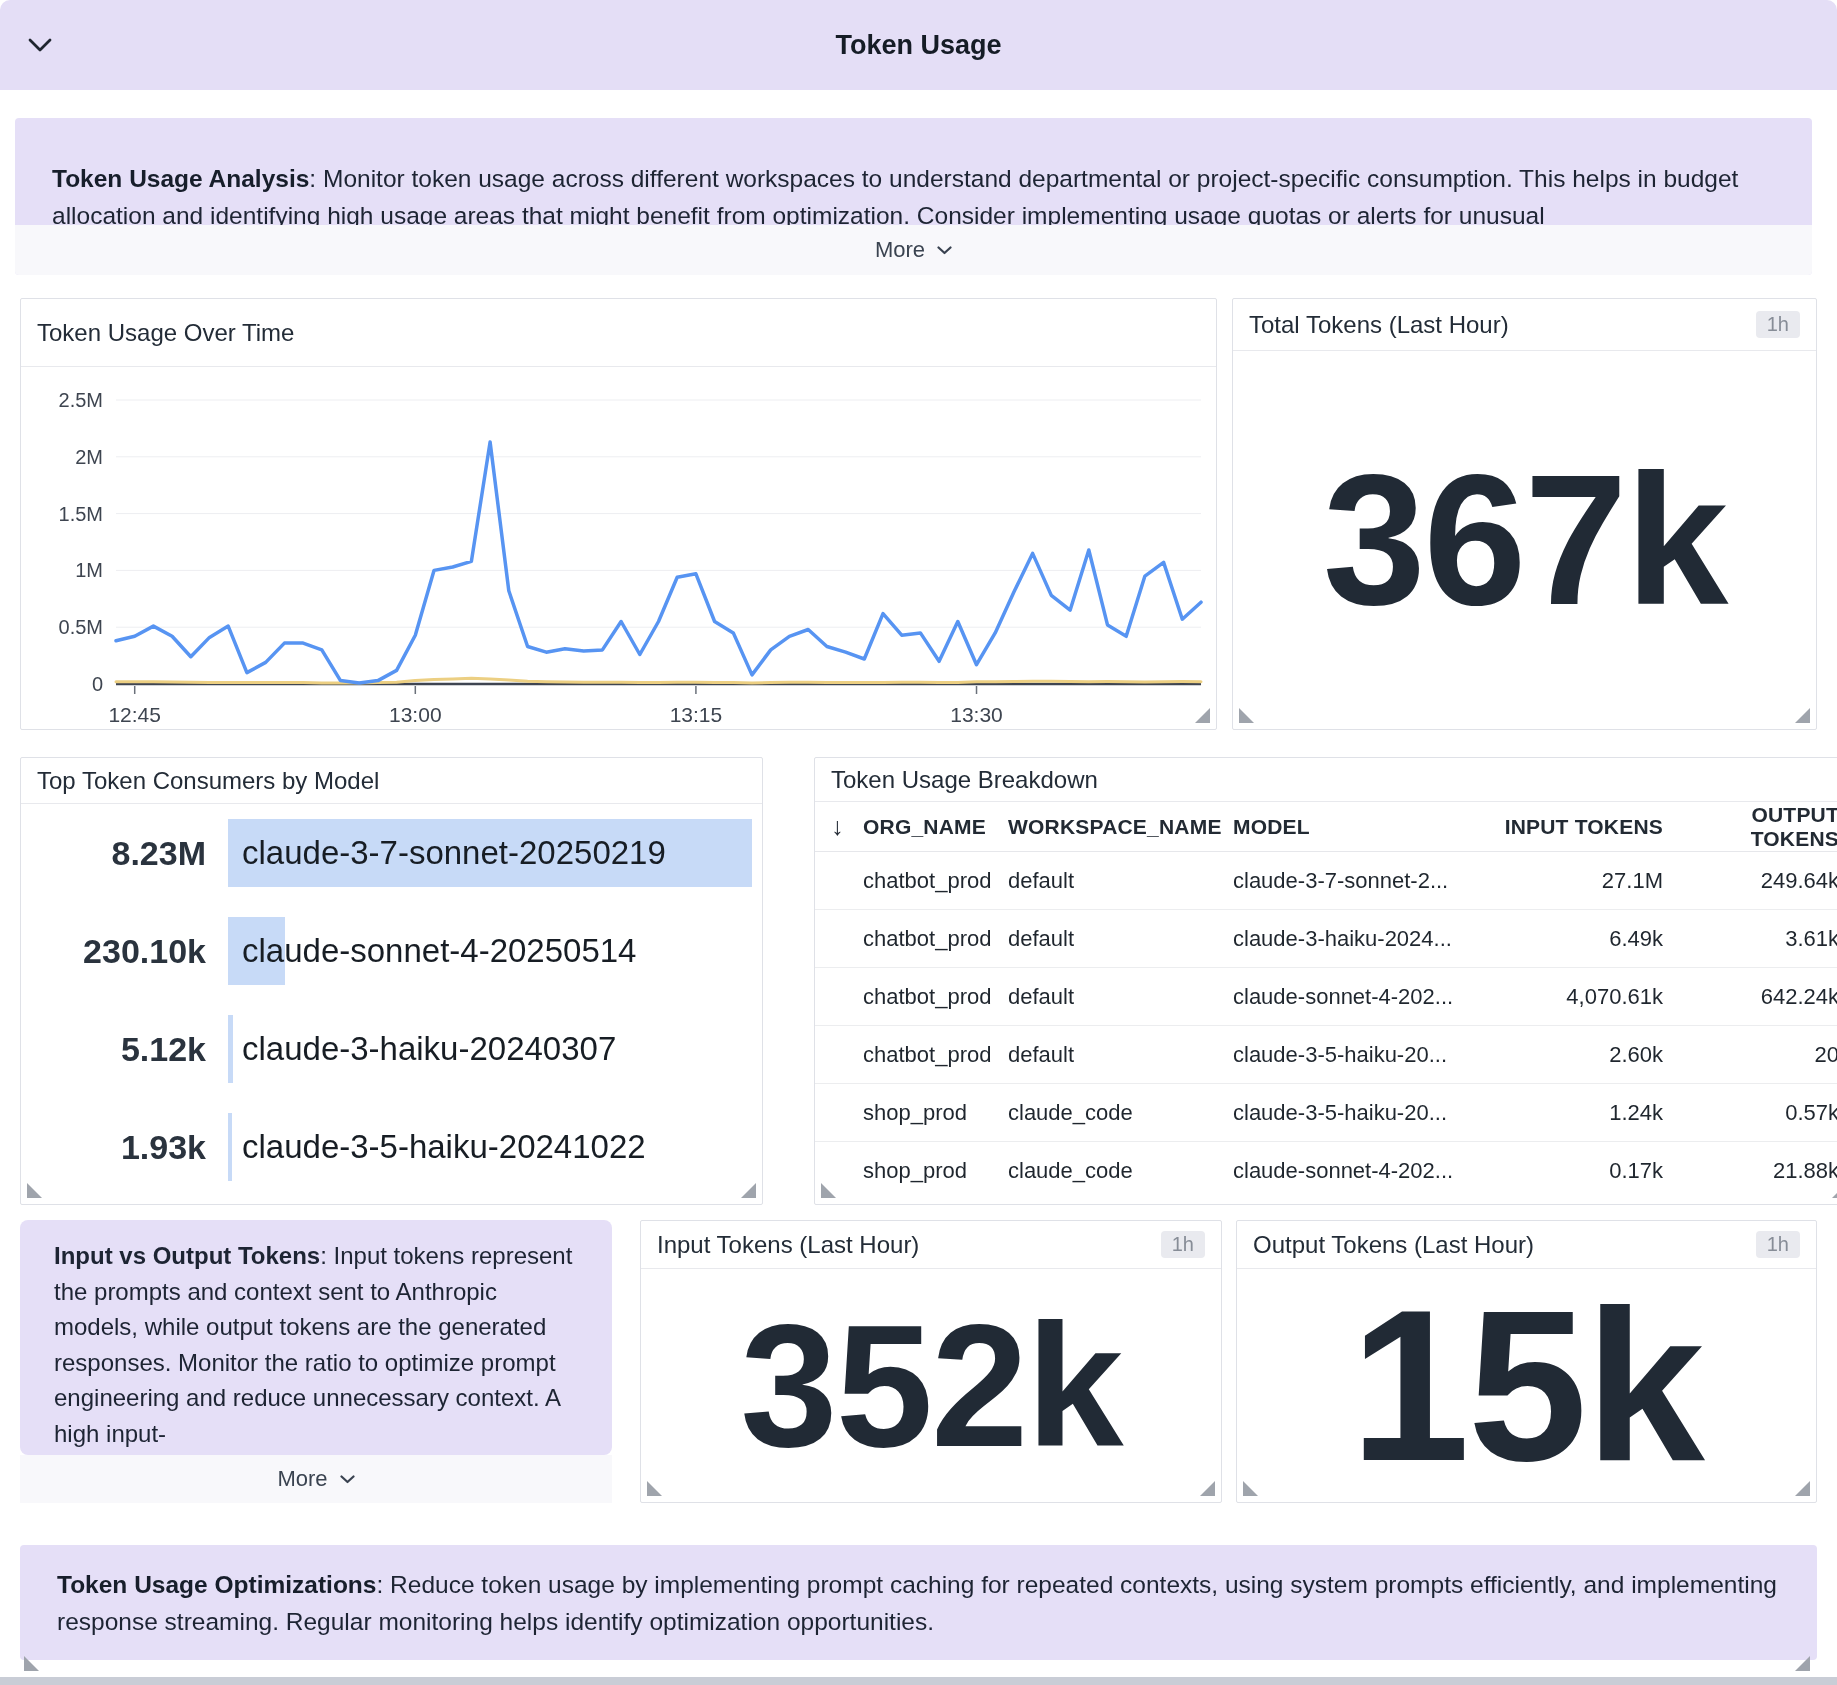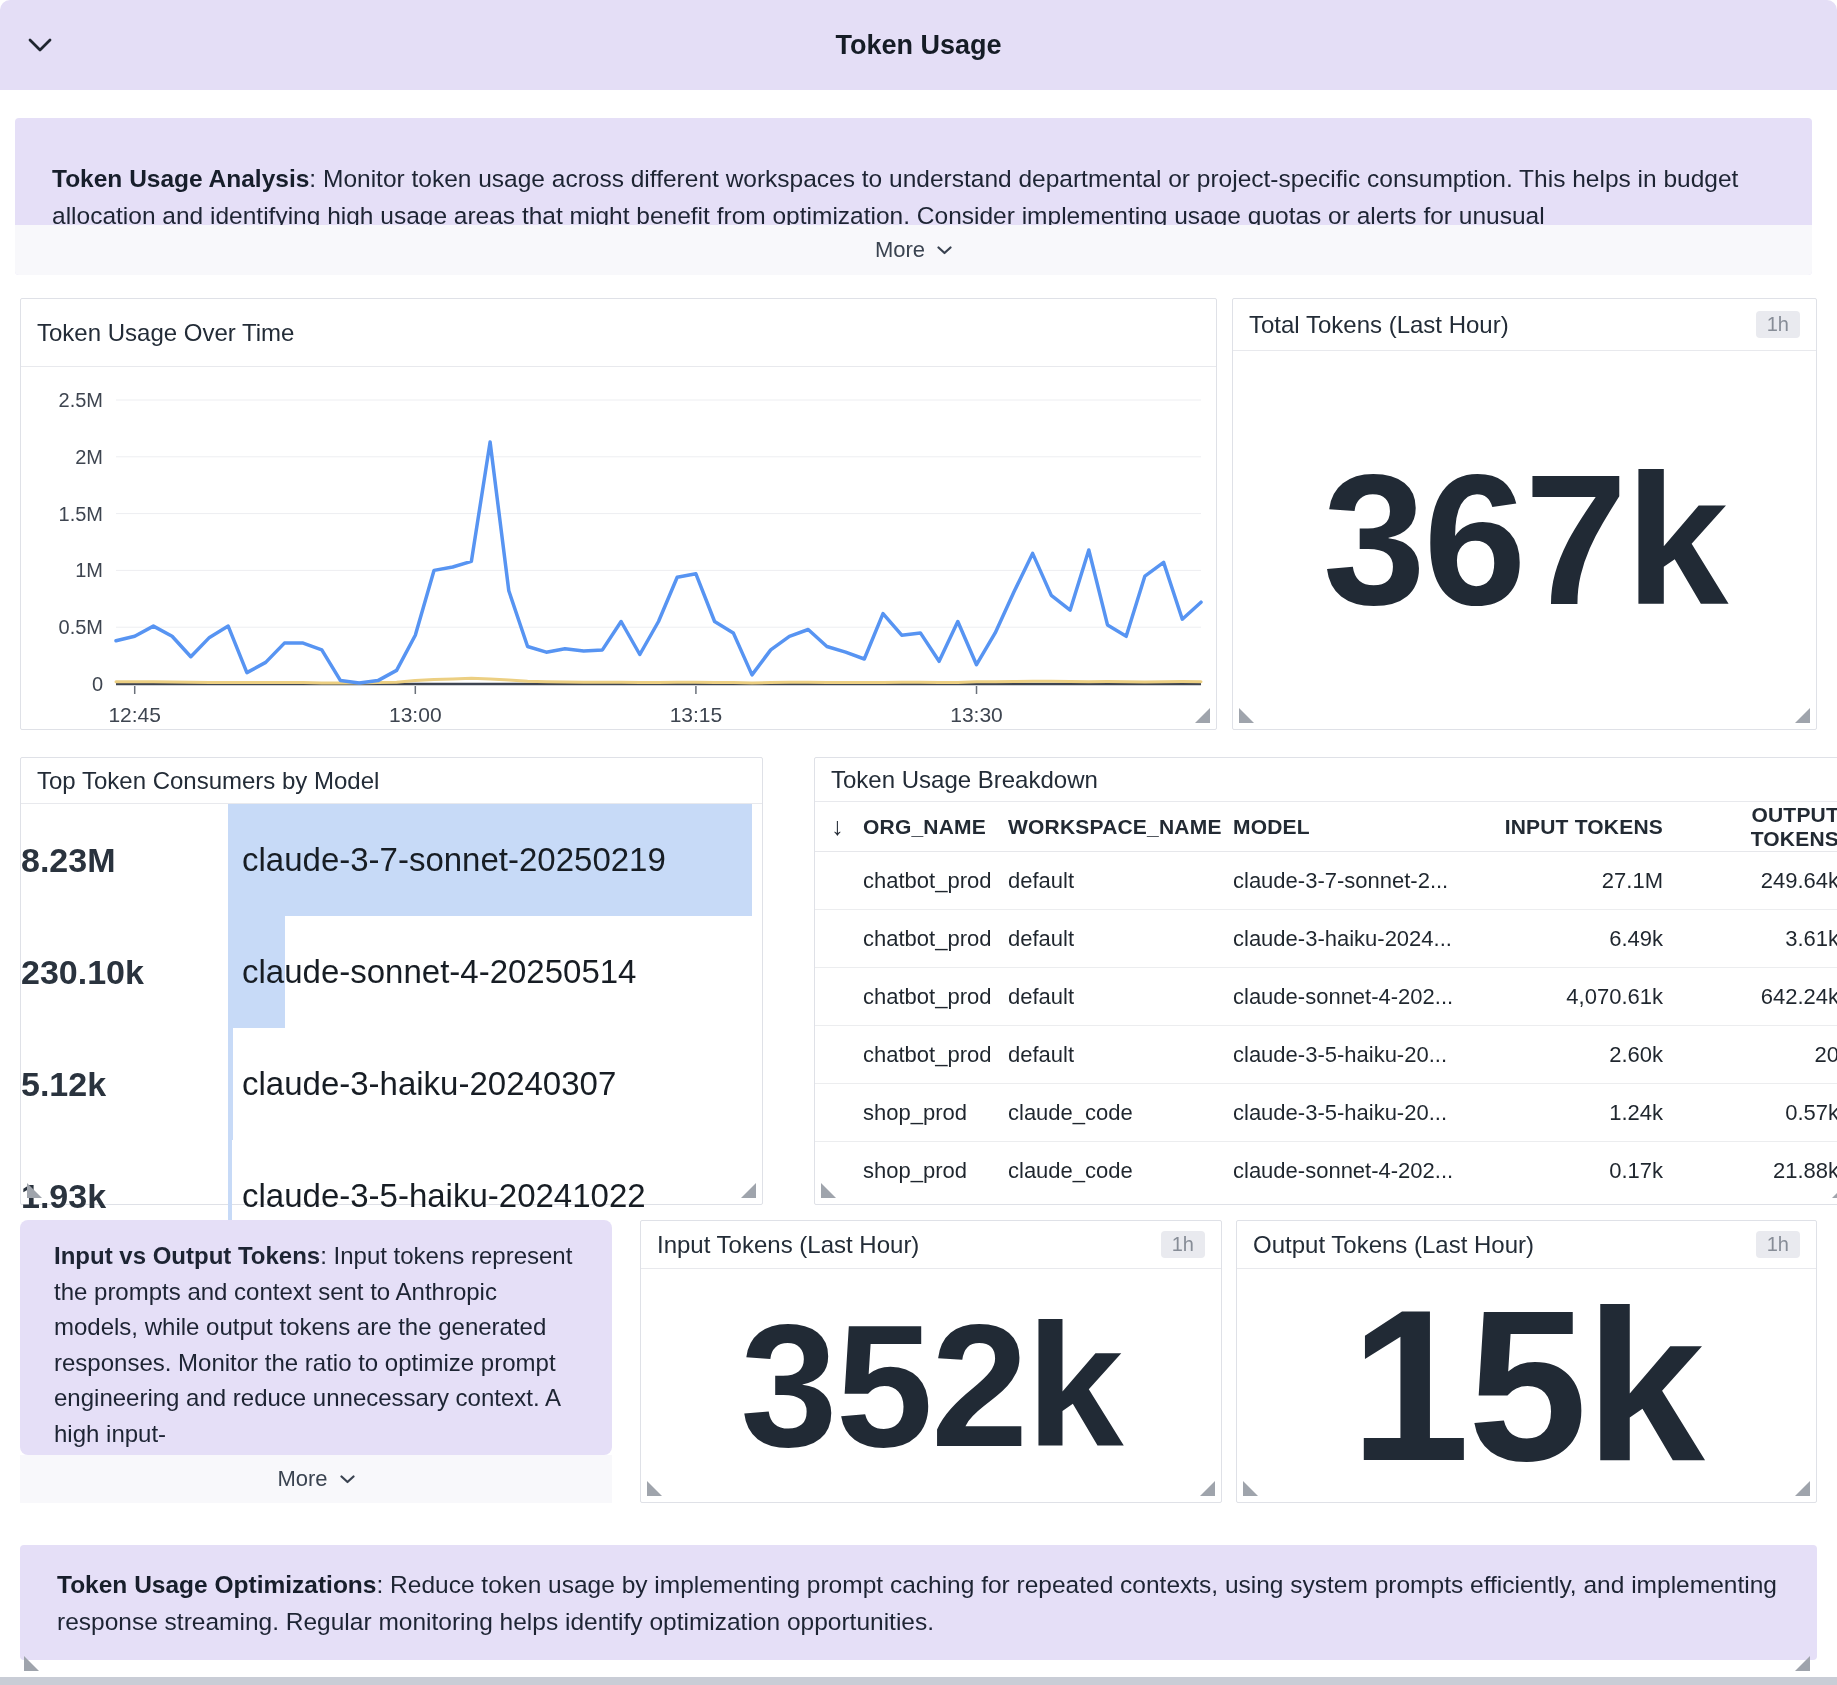--- a/index.html
+++ b/index.html
@@ -31,22 +31,22 @@
            font-weight:700;color:#212a35;letter-spacing:-2px;}
 
   
   .rz{position:absolute;width:0;height:0;cursor:nwse-resize;}
   .rz-r{right:6px;bottom:6px;border-left:15px solid transparent;border-bottom:15px solid #9fa4ac;}
   .rz-l{left:6px;bottom:6px;border-right:15px solid transparent;border-bottom:15px solid #9fa4ac;cursor:nesw-resize;}
 
   
   .bars-body{position:absolute;left:0;right:10px;top:46px;bottom:8px;display:flex;flex-direction:column;}
   .bar-row{flex:1;display:flex;align-items:center;}
-  .bar-val{width:185px;flex:none;text-align:left;padding-right:22px;font-size:34px;font-weight:700;color:#2a333e;}
-  .bar-zone{position:relative;flex:1;height:112px;text-align:center;}
+  .bar-val{width:185px;flex:none;text-align:right;padding-right:22px;font-size:34px;font-weight:700;color:#2a333e;}
+  .bar-zone{position:relative;flex:1;height:68px;text-align:center;}
   .bar-fill{position:absolute;left:0;top:0;bottom:0;background:#c7daf7;min-width:4px;}
   .bar-label{position:absolute;left:14px;top:50%;transform:translateY(-50%);
              font-size:33px;color:#171d24;white-space:nowrap;}
 
   
   .tbl-grid{display:grid;grid-template-columns:32px 145px 225px 260px 170px 176px;
             align-items:center;padding:0 16px;}
   .tbl-head{height:49px;border-bottom:1px solid #e6e7eb;font-weight:700;font-size:21px;color:#222a33;letter-spacing:.2px;}
   .tbl-row{height:57px;border-bottom:1px solid #ecedef;font-size:22px;color:#1f262e;}
   .tbl-row:last-child{border-bottom:none;}

